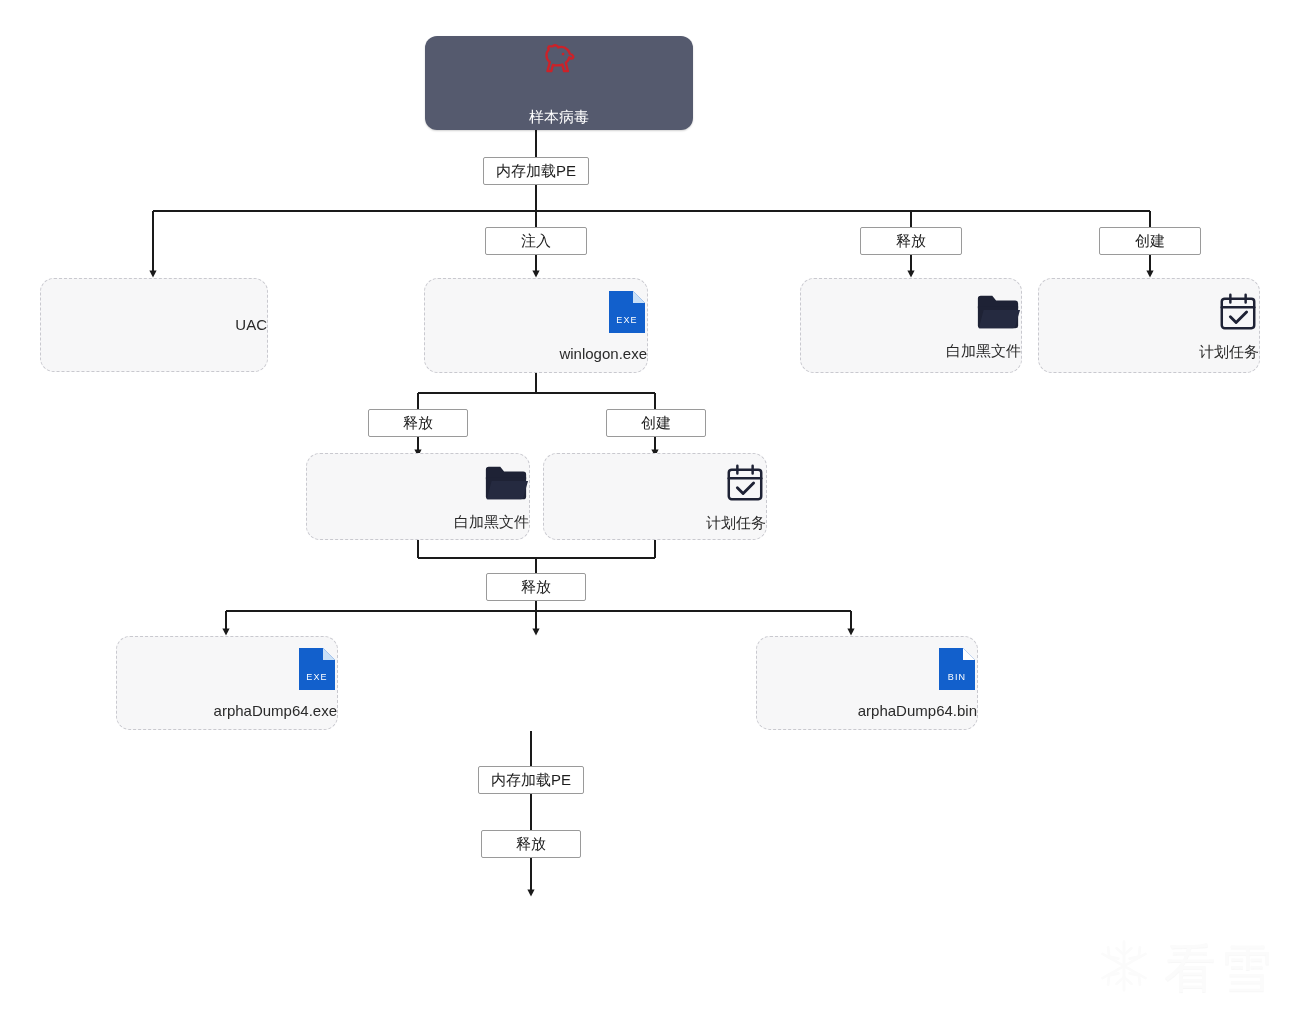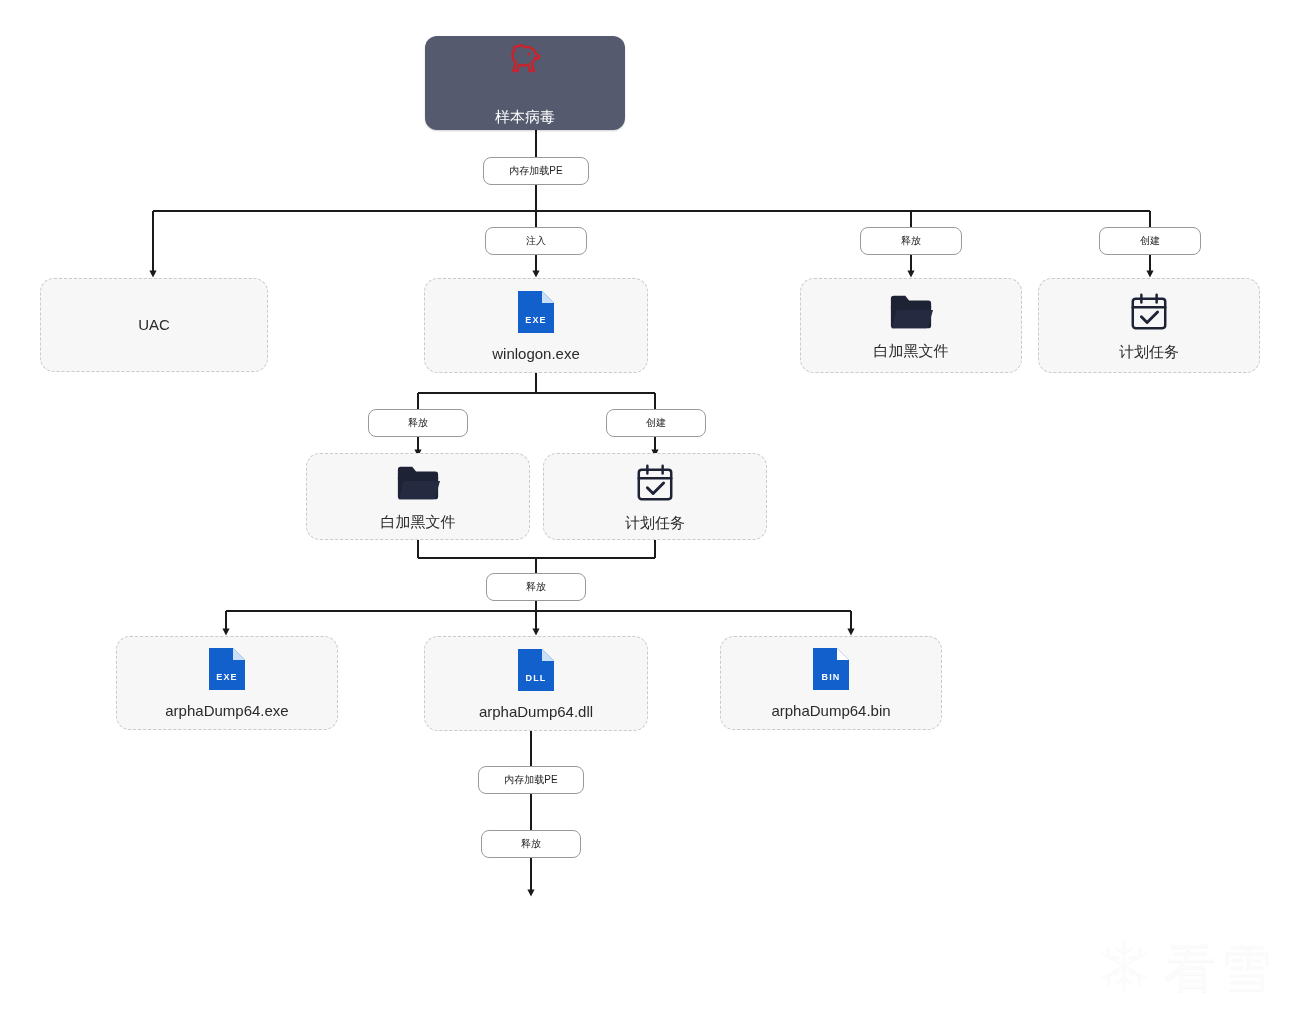--- a/index.html
+++ b/index.html
@@ -23,43 +23,43 @@
   #edge-right{position:absolute;left:1278px;top:0;width:20px;height:1020px;background:#ffffff;}
   #edge-bottom{position:absolute;left:0;top:996px;width:1298px;height:24px;background:#ffffff;}
 
   svg#wires{position:absolute;left:0;top:0;width:1298px;height:1020px;pointer-events:none;}
 
   
   .node{
     position:absolute;box-sizing:border-box;
     border:1px dashed #c9c9cf;border-radius:14px;
     background:#f7f7f8;
-    display:flex;flex-direction:column;align-items:center;justify-content:center;
+    display:flex;flex-direction:column;align-items:flex-end;justify-content:center;
     color:#2b2b2b;
   }
   .node .label{font-size:15px;line-height:1.2;color:#2a2a2a;}
-  .node .icon{display:block;margin-bottom:6px;font-weight:bold;}
+  .node .icon{display:block;margin-bottom:6px;}
   .node.no-icon .label{margin:0;}
 
   .root{
     position:absolute;box-sizing:border-box;
     background:#555a6e;border-radius:12px;
     display:flex;flex-direction:column;align-items:center;justify-content:center;
     box-shadow:0 1px 2px rgba(0,0,0,.18);
   }
   .root .label{color:#ffffff;font-size:15px;margin-top:4px;}
 
   
   .pill{
     position:absolute;box-sizing:border-box;
     height:28px;
-    border:1px solid #9a9a9a;border-radius:8px;
+    border:1px solid #9a9a9a;border-radius:2px;
     background:#ffffff;
     display:flex;align-items:center;justify-content:center;
-    font-size:10px;color:#1d1d1d;
+    font-size:15px;color:#1d1d1d;
     padding:0 10px;white-space:nowrap;
   }
 
   
   #watermark{
     position:absolute;right:22px;bottom:22px;
     display:flex;align-items:center;gap:12px;
     opacity:1;pointer-events:none;
   }
   #watermark .wm-text{
@@ -117,21 +117,21 @@
       <path d="M226,611 L226,632" marker-end="url(#ah)"></path>
       <path d="M536,611 L536,632" marker-end="url(#ah)"></path>
       <path d="M851,611 L851,632" marker-end="url(#ah)"></path>
 
       <path d="M531,731 L531,766"></path>
       <path d="M531,794 L531,830"></path>
       <path d="M531,858 L531,893" marker-end="url(#ah)"></path>
     </g>
   </svg>
 
-  <div class="root" style="left:425px;top:36px;width:200px;height:94px;gap:17px;">
+  <div class="root" style="left:425px;top:36px;width:268px;height:94px;gap:17px;">
     <span class="icon">
       <svg width="44" height="44" viewBox="0 0 48 48" fill="none" stroke="#cc2229" stroke-width="2.6" stroke-linejoin="round" stroke-linecap="round">
         <path d="M17 8c2.4-2.2 5.5-1.2 6.2 1.2 3.6-1.2 7.6 0 10 2.4 1.3 1.3 2.2 2.9 2.6 4.6
                  1.6.2 3 1 3.6 2.3.5 1.2.1 2.2-.9 2.6-1.2.5-2.3-.2-3.2-1.1
                  -.6 2.3-2 4.4-3.9 5.9l2.3 9.2-4.2 0-1.9-7.2c-1.7.6-3.6.9-5.5.9
                  -1.6 0-3.2-.2-4.6-.6L15.6 35l-4.2 0 2.6-9.6c-2.4-2-3.8-4.8-3.7-7.8
                  .1-2.3 1-4.4 2.5-6.1-.6-1.2-.6-2.6.2-3.5z"></path>
         <circle cx="28.4" cy="16.4" r="1.5" fill="#cc2229" stroke="none"></circle>
       </svg>
     </span>
@@ -221,32 +221,22 @@
     <span class="icon">
       <svg width="40" height="46" viewBox="0 0 40 46">
         <path d="M2 2 H26 L38 14 V44 H2 Z" fill="#1260cc"></path>
         <path d="M26 2 L38 14 H26 Z" fill="#c9e0f7"></path>
         <text x="20" y="34" text-anchor="middle" fill="#ffffff" font-family="Liberation Sans, sans-serif" font-size="9" letter-spacing="1.2">EXE</text>
       </svg>
     </span>
     <span class="label">arphaDump64.exe</span>
   </div>
 
-  <div class="node" style="left:424px;top:636px;width:224px;height:95px;">
-    <span class="icon">
-      <svg width="40" height="46" viewBox="0 0 40 46">
-        <path d="M2 2 H26 L38 14 V44 H2 Z" fill="#1260cc"></path>
-        <path d="M26 2 L38 14 H26 Z" fill="#c9e0f7"></path>
-        <text x="20" y="34" text-anchor="middle" fill="#ffffff" font-family="Liberation Sans, sans-serif" font-size="9" letter-spacing="1.2">DLL</text>
-      </svg>
-    </span>
-    <span class="label">arphaDump64.dll</span>
-  </div>
-
-  <div class="node" style="left:720px;top:636px;width:222px;height:94px;">
+
+  <div class="node" style="left:756px;top:636px;width:222px;height:94px;">
     <span class="icon">
       <svg width="40" height="46" viewBox="0 0 40 46">
         <path d="M2 2 H26 L38 14 V44 H2 Z" fill="#1260cc"></path>
         <path d="M26 2 L38 14 H26 Z" fill="#ffffff"></path>
         <text x="20" y="34" text-anchor="middle" fill="#ffffff" font-family="Liberation Sans, sans-serif" font-size="9" letter-spacing="1.2">BIN</text>
       </svg>
     </span>
     <span class="label">arphaDump64.bin</span>
   </div>
 

